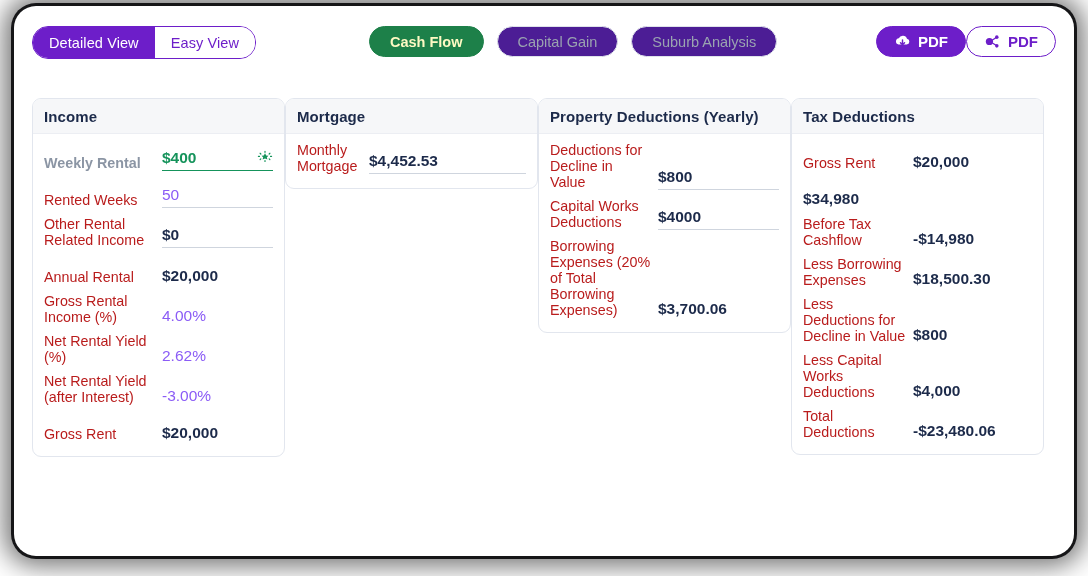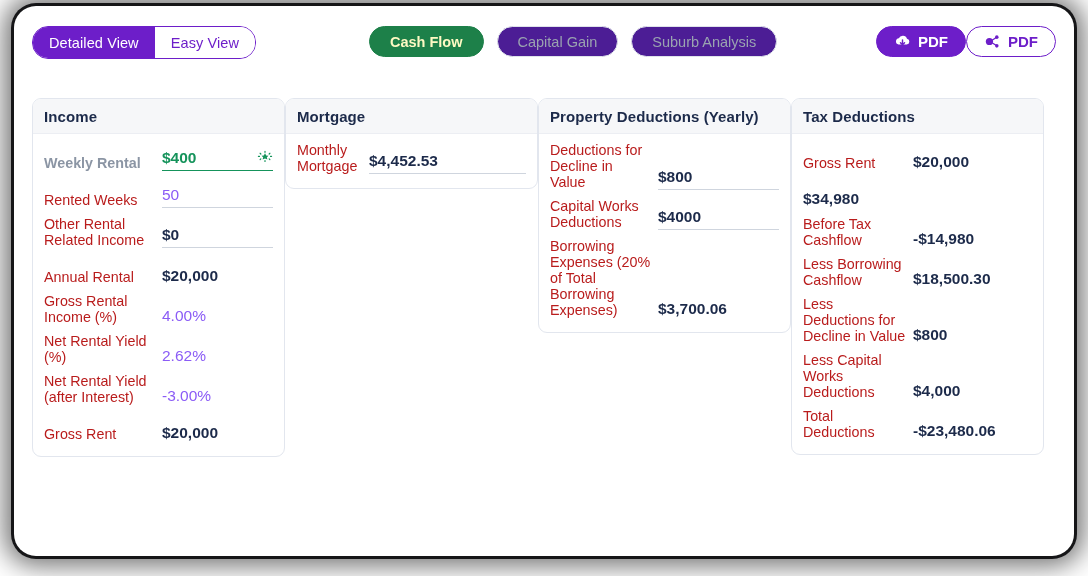--- a/index.html
+++ b/index.html
@@ -374,21 +374,21 @@
           </div>
 
           <div class="row">
             <div class="lbl">Before Tax Cashflow</div>
             <div class="valwrap">
               <div class="val">-$14,980</div>
             </div>
           </div>
 
           <div class="row">
-            <div class="lbl">Less Borrowing Cashflow</div>
+            <div class="lbl">Less Borrowing Expenses</div>
             <div class="valwrap">
               <div class="val">$18,500.30</div>
             </div>
           </div>
 
           <div class="row">
             <div class="lbl">Less Deductions for Decline in Value</div>
             <div class="valwrap">
               <div class="val">$800</div>
             </div>

